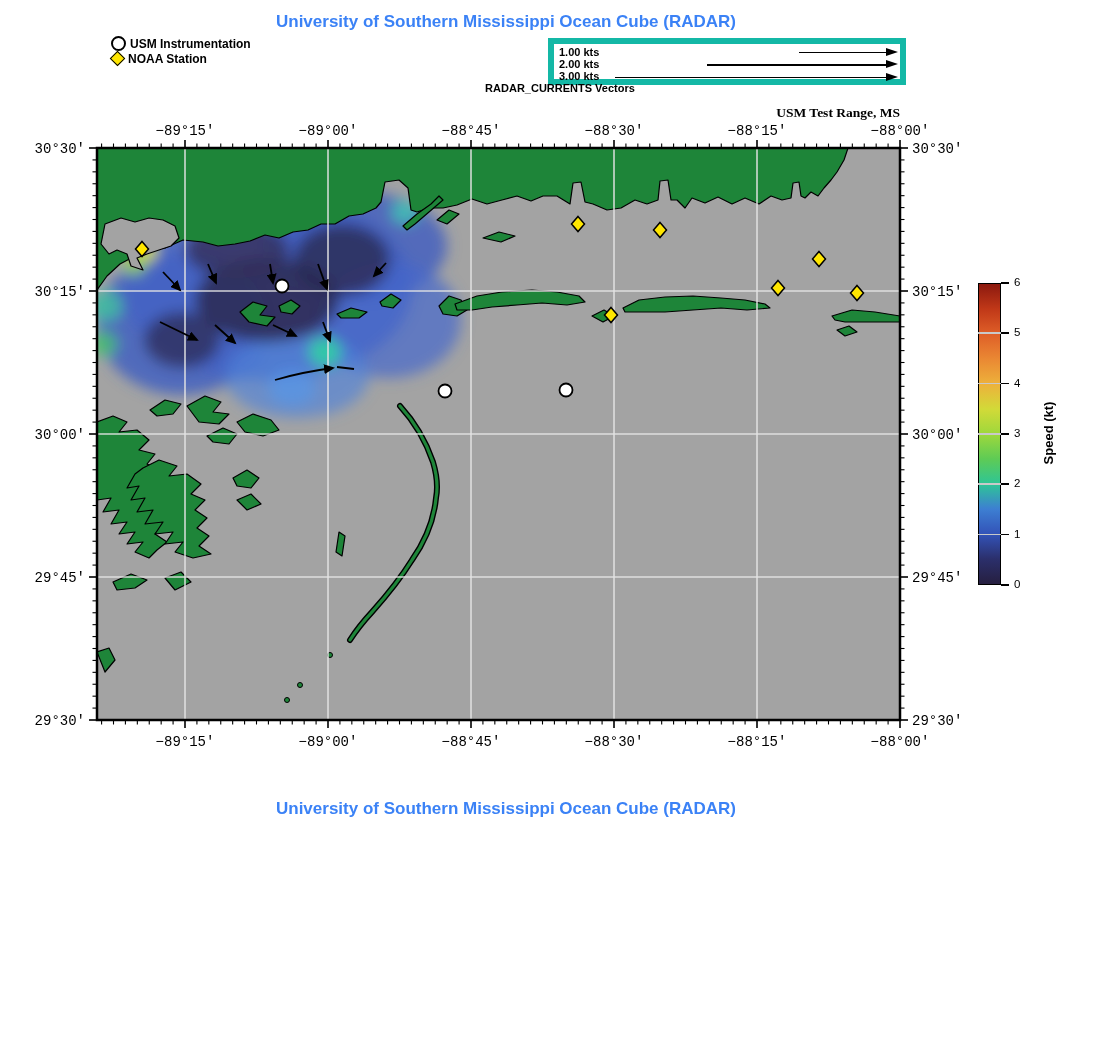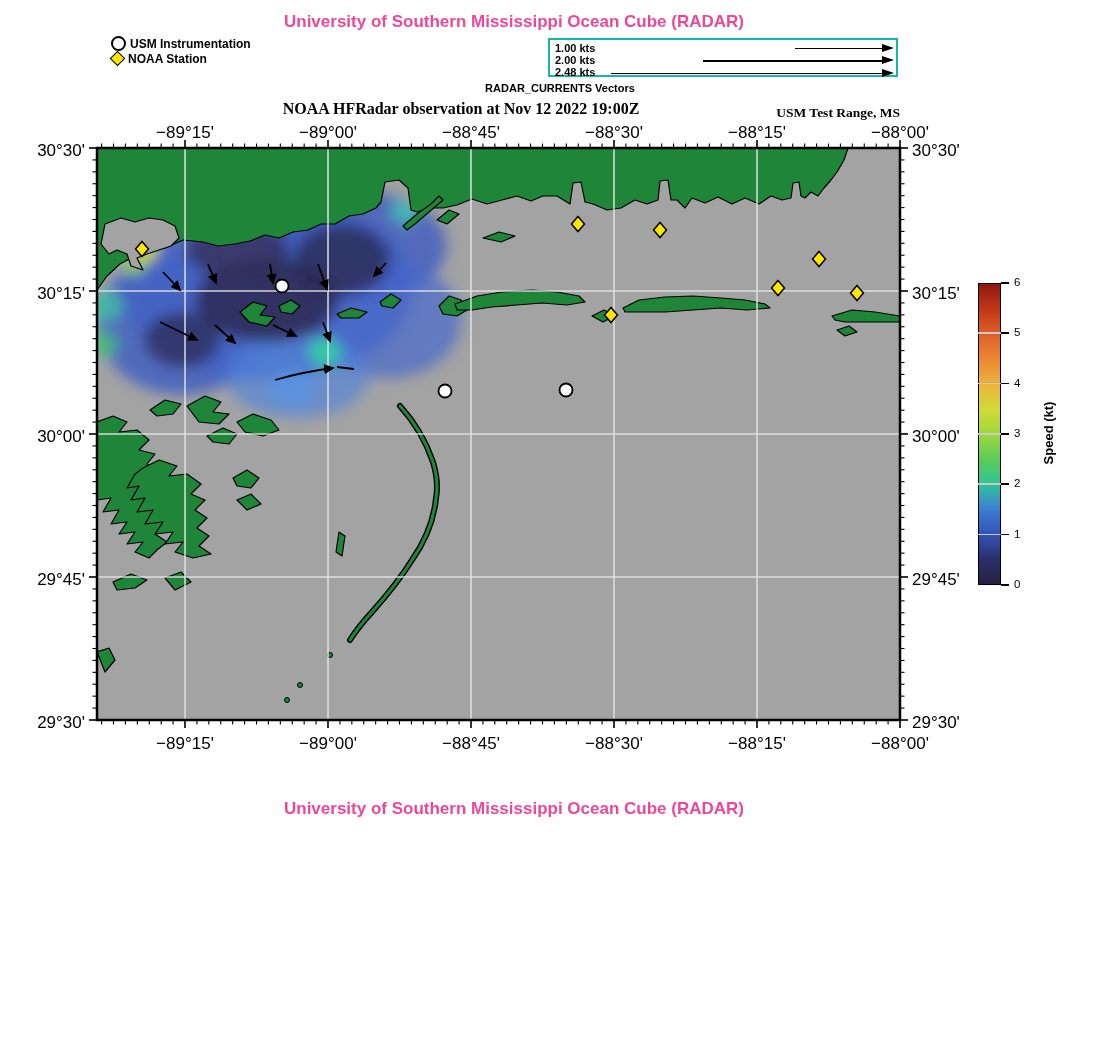--- a/index.html
+++ b/index.html
@@ -1,39 +1,39 @@
 <!DOCTYPE html>
 <html><head>
 <meta charset="utf-8">
 <style>
   html,body{margin:0;padding:0;background:#ffffff;}
   #fig{position:relative;width:1100px;height:1050px;background:#ffffff;
        font-family:"Liberation Sans",sans-serif;overflow:hidden;}
-  .stitle{position:absolute;left:164px;width:700px;text-align:center;
-          font-size:17px;font-weight:bold;color:#ec4899;}
+  .stitle{position:absolute;left:156px;width:700px;text-align:center;
+          font-size:17px;font-weight:bold;color:#3b82f6;}
   #title-top{top:12px;}
   #title-bottom{top:799px;}
   #legend{position:absolute;left:111px;top:36px;}
   .lrow{display:flex;align-items:center;height:15px;}
   .lcircle{width:11px;height:11px;border-radius:50%;background:#fff;border:2px solid #000;flex:0 0 auto;}
   .ldiamond{width:9px;height:9px;background:#ffe600;border:1.5px solid #000;transform:rotate(45deg);flex:0 0 auto;margin:1px;}
   .ltext{font-size:12px;font-weight:bold;color:#000;padding-left:4px;white-space:nowrap;}
-  #vbox{position:absolute;left:548px;top:38px;width:346px;height:35px;border:2px solid #14b8a6;background:#fff;}
+  #vbox{position:absolute;left:548px;top:38px;width:346px;height:35px;border:6px solid #14b8a6;background:#fff;}
   .vlabel{position:absolute;left:5px;font-size:11px;font-weight:bold;color:#000;white-space:nowrap;}
   .vline{position:absolute;height:1.5px;background:#000;}
   .vhead{position:absolute;width:0;height:0;border-top:4.5px solid transparent;
          border-bottom:4.5px solid transparent;border-left:12px solid #000;}
   #vcaption{position:absolute;left:460px;top:82px;width:200px;text-align:center;
             font-size:11px;font-weight:bold;color:#000;}
   #subtitle{position:absolute;left:261px;top:100px;width:400px;text-align:center;
             font-family:"Liberation Serif",serif;font-size:16px;font-weight:bold;color:#000;white-space:nowrap;}
   #range{position:absolute;left:700px;top:105px;width:200px;text-align:right;
          font-family:"Liberation Serif",serif;font-size:13.5px;font-weight:bold;color:#000;}
   #map-svg{position:absolute;left:87px;top:138px;}
-  .ticklabel{position:absolute;font-size:17px;color:#000;white-space:nowrap;}
+  .ticklabel{position:absolute;font-size:14px;color:#000;white-space:nowrap;font-family:Liberation Mono, monospace;}
   #cbar-grad{position:absolute;left:978px;top:283px;width:23px;height:302px;
              border:1.5px solid #000;box-sizing:border-box;}
   .cbar-sep{position:absolute;left:978px;width:23px;height:1.5px;background:#c9c9c9;}
   .cbar-tick{position:absolute;left:1001px;width:8px;height:1.5px;background:#000;}
   .cbar-num{position:absolute;left:1014px;width:30px;height:14px;font-size:11.5px;color:#000;}
   #cbar-label{position:absolute;left:997px;top:425px;width:104px;height:16px;text-align:center;
               font-size:13px;font-weight:bold;color:#000;transform:rotate(-90deg);}
 </style>
 </head>
 <body>
@@ -52,26 +52,25 @@
     </div>
   </div>
 
   <div id="vbox">
       <div class="vlabel" style="top: 1.5px;">1.00 kts</div>
       <div class="vline" style="left: 245px; top: 7.75px; width: 88px;"></div>
       <div class="vhead" style="left: 332px; top: 4px;"></div>
       <div class="vlabel" style="top: 13.9px; text-align: center;">2.00 kts</div>
       <div class="vline" style="left: 153px; top: 20.15px; width: 180px;"></div>
       <div class="vhead" style="left: 332px; top: 16.4px;"></div>
-      <div class="vlabel" style="top: 26.3px;">2.48 kts</div>
+      <div class="vlabel" style="top: 26.3px;">3.00 kts</div>
       <div class="vline" style="left: 61px; top: 32.55px; width: 272px;"></div>
       <div class="vhead" style="left: 332px; top: 28.8px;"></div>
     </div>
   <div id="vcaption">RADAR_CURRENTS Vectors</div>
-  <div id="subtitle">NOAA HFRadar observation at Nov 12 2022 19:00Z</div>
   <div id="range">USM Test Range, MS</div>
 
   <svg id="map-svg" width="823" height="592" viewBox="0 0 823 592">
     <defs>
       <clipPath id="mapclip">
           <rect x="10" y="10" width="803" height="572"></rect>
         </clipPath>
       <filter id="blobblur" x="-20%" y="-20%" width="140%" height="140%">
         <feGaussianBlur stdDeviation="7"></feGaussianBlur>
       </filter>

